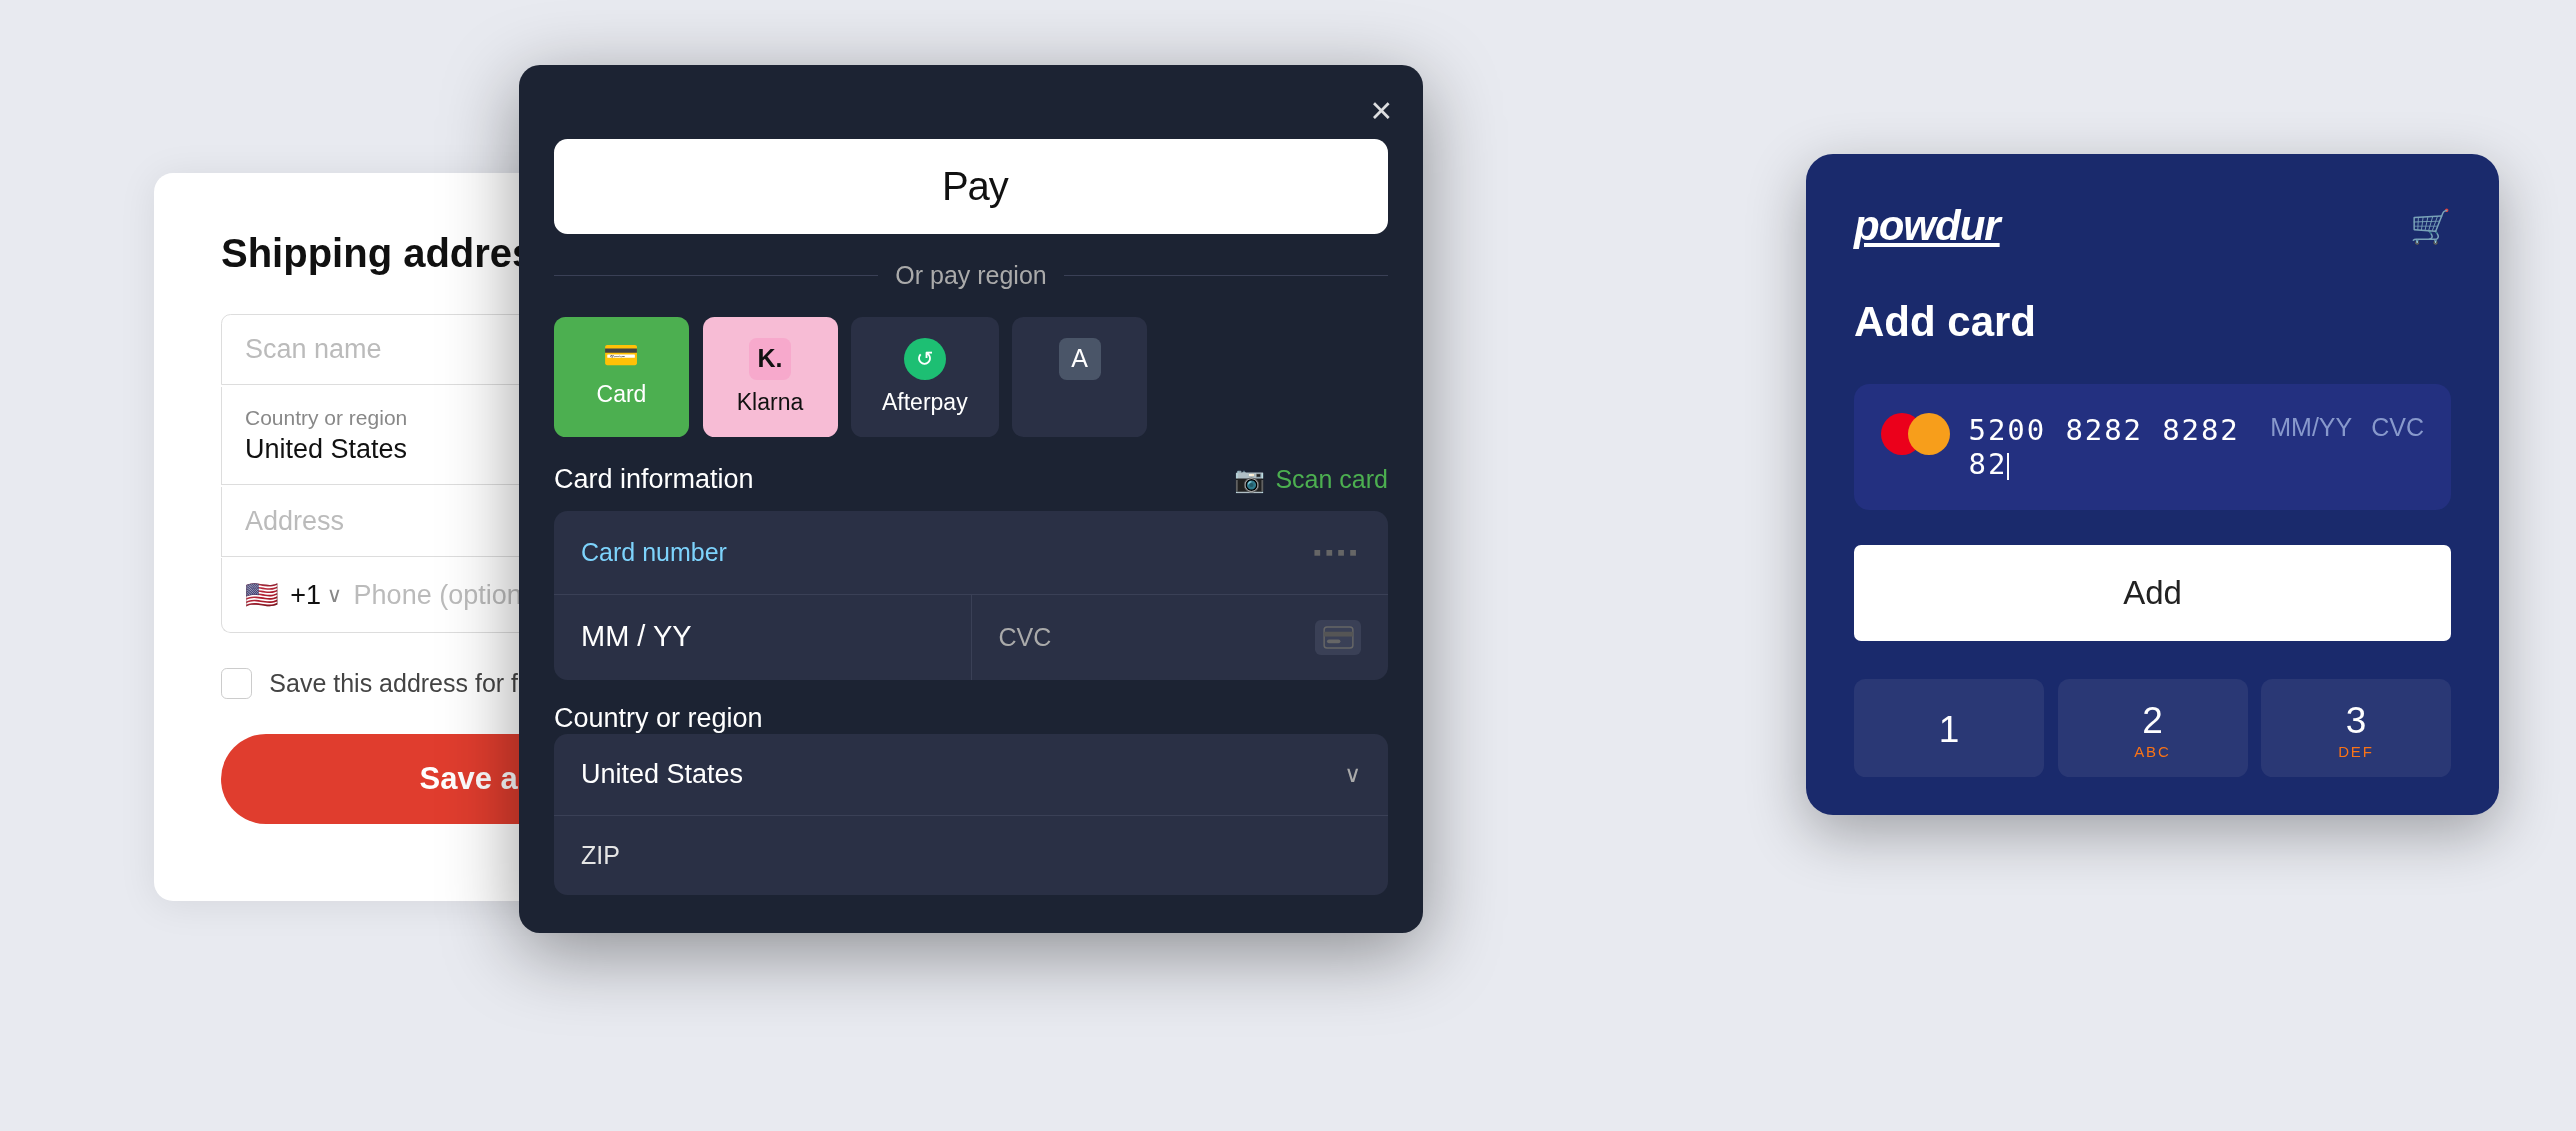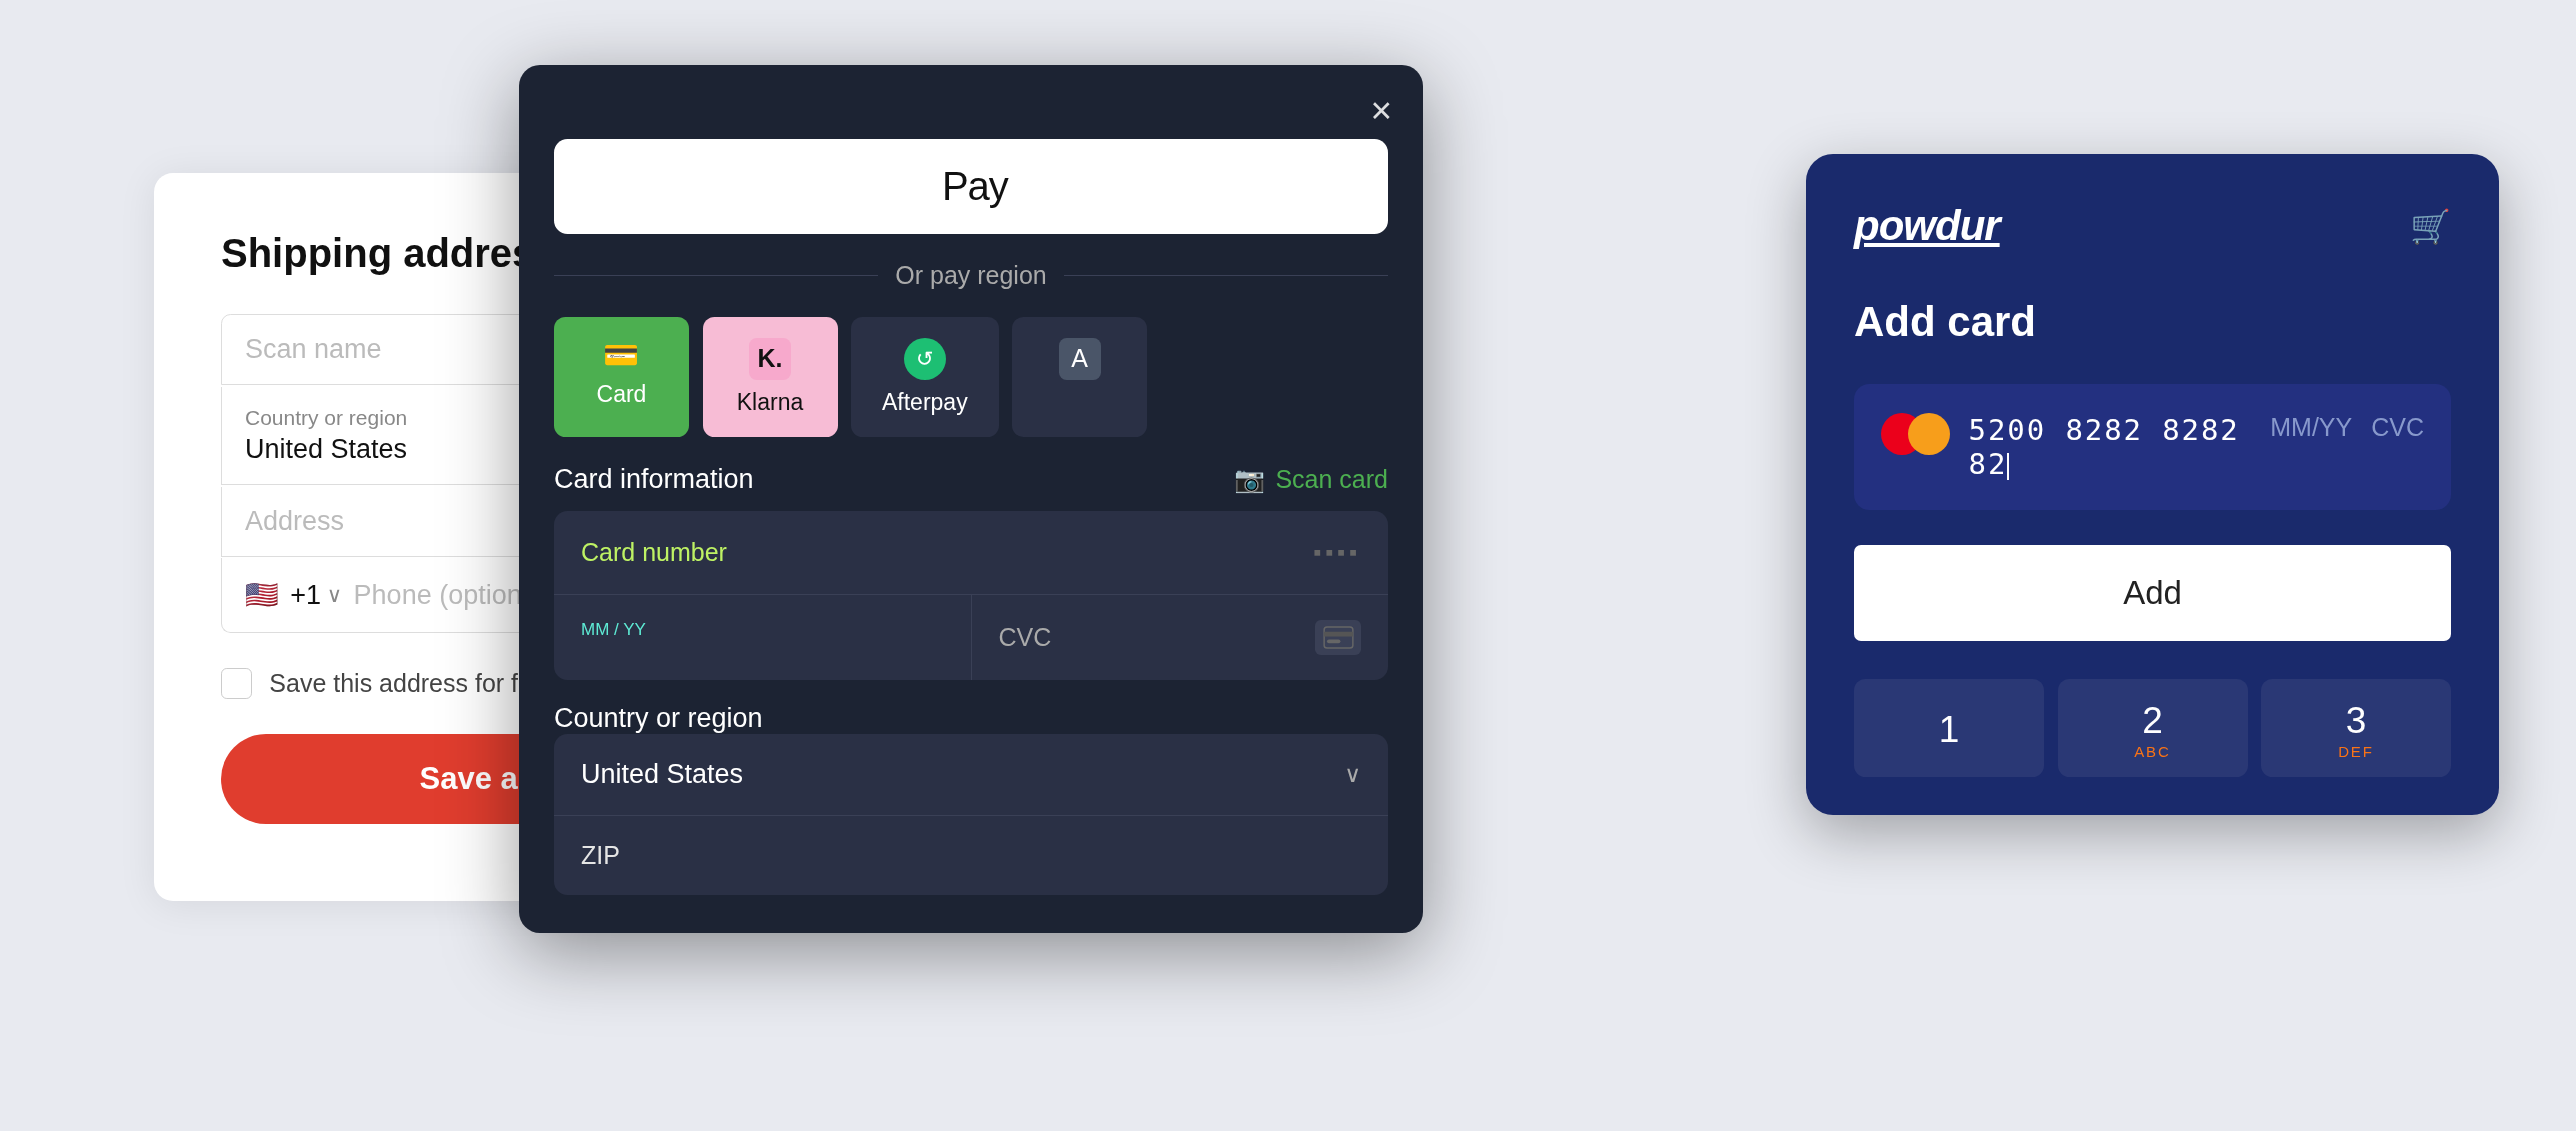--- a/index.html
+++ b/index.html
@@ -240,38 +240,38 @@
     }
     .card-number-row {
       display: flex;
       align-items: center;
       justify-content: space-between;
       padding: 27px 27px;
       border-bottom: 1px solid #3a4056;
     }
     .card-num-label {
       font-size: 25px;
-      color: #bef264;
+      color: #7dd3fc;
     }
     .card-dots {
       font-size: 23px;
       color: #666;
       letter-spacing: 3.8px;
     }
     .card-bottom-row {
       display: flex;
     }
     .mm-yy-field {
       flex: 1;
       padding: 25px 27px;
       border-right: 1px solid #3a4056;
     }
     .mm-yy-label {
-      font-size: 17px;
-      color: #5eead4;
+      font-size: 29px;
+      color: #ffffff;
     }
     .cvc-field {
       flex: 1;
       padding: 25px 27px;
       display: flex;
       align-items: center;
       justify-content: space-between;
     }
     .cvc-label {
       font-size: 25px;

